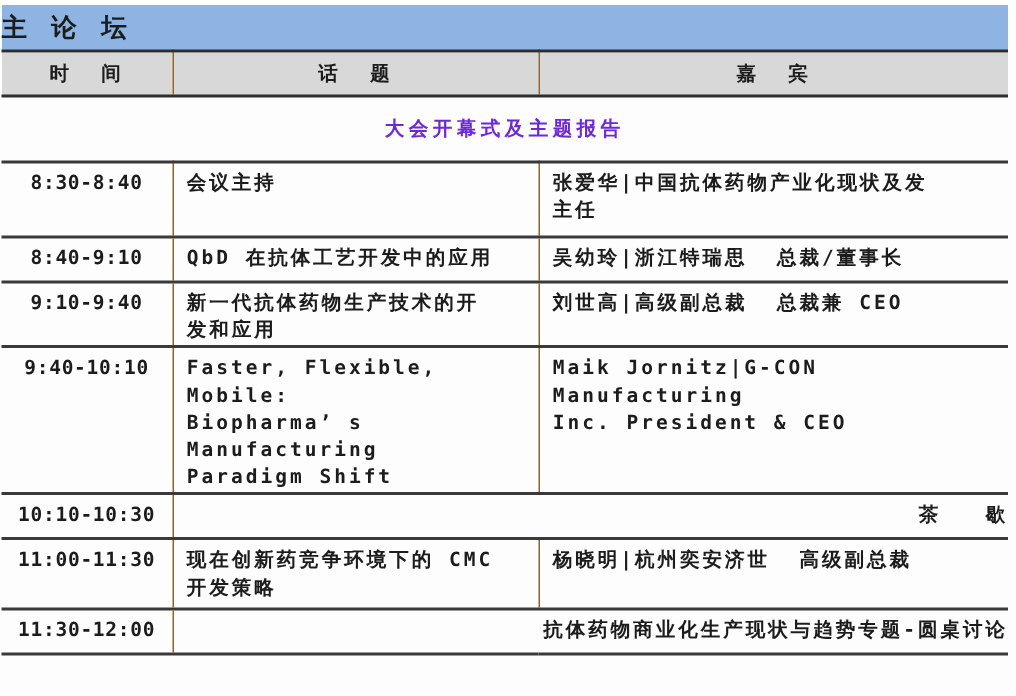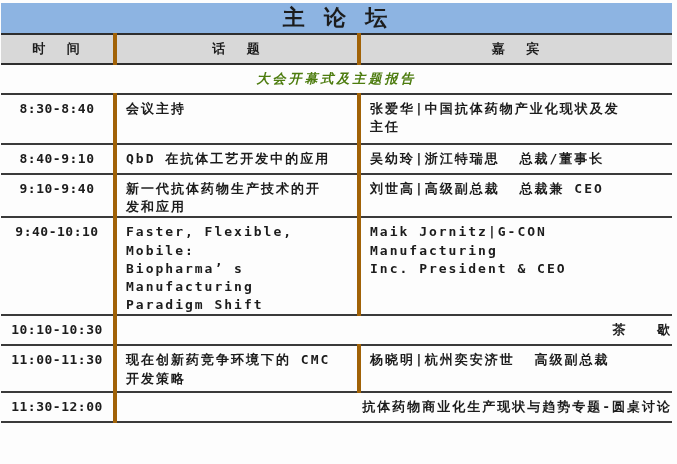--- a/index.html
+++ b/index.html
@@ -22,46 +22,45 @@
   td {
     box-sizing: border-box;
     padding: 0;
     white-space: pre-wrap;
     overflow: hidden;
   }
   
   tr.title-row td {
     height: 31px;
     background: #8DB4E2;
-    text-align: center;
+    text-align: left;
     vertical-align: middle;
-    font-size: 22px;
+    font-size: 17px;
     letter-spacing: 3px;
     border-bottom: 2px solid #2e2e2e;
   }
   
   tr.head-row td {
     height: 30px;
     background: #D8D8D8;
     text-align: center;
     vertical-align: middle;
     font-size: 13px;
     letter-spacing: 2px;
     border-bottom: 2px solid #2e2e2e;
   }
   
   tr.section-row td {
-    height: 30px;
-    color: #4d7c0f;
+    height: 44px;
+    color: #6d28d9;
     text-align: center;
     vertical-align: middle;
     font-size: 13px;
     letter-spacing: 3px;
     border-bottom: 2px solid #383838;
-    font-style: italic;
   }
   
   tr.body td {
     font-size: 13px;
     vertical-align: top;
     padding-top: 5px;
     line-height: 1.4;
     border-bottom: 2px solid #3a3a3a;
   }
   td.time {
@@ -69,21 +68,21 @@
     letter-spacing: 0.5px;
     font-size: 13.5px;
     margin-left: 24px;
   }
   td.topic, td.guest {
     padding-left: 9px;
     padding-right: 4px;
     letter-spacing: 2px;
     margin-top: 33px;
   }
-  td.vline { border-left: 4px solid #a16207; }
+  td.vline { border-left: 1px solid #a16207; }
   td.mc {
     text-align: right;
     letter-spacing: 2px;
   }
   tr.r0 td { height: 50px; }
   tr.r1 td { height: 30px; }
   tr.r2 td { height: 40px; }
   tr.r3 td { height: 67px; }
   tr.r4 td { height: 30px; }
   tr.r5 td { height: 45px; }

